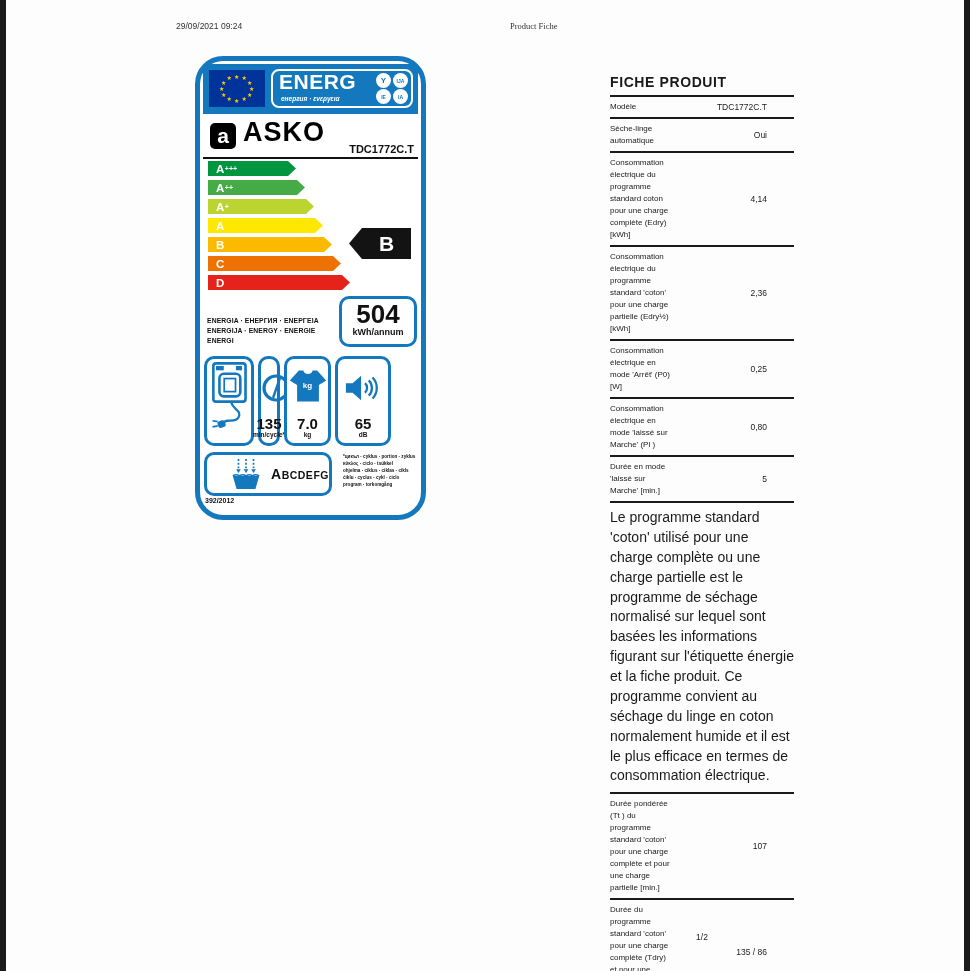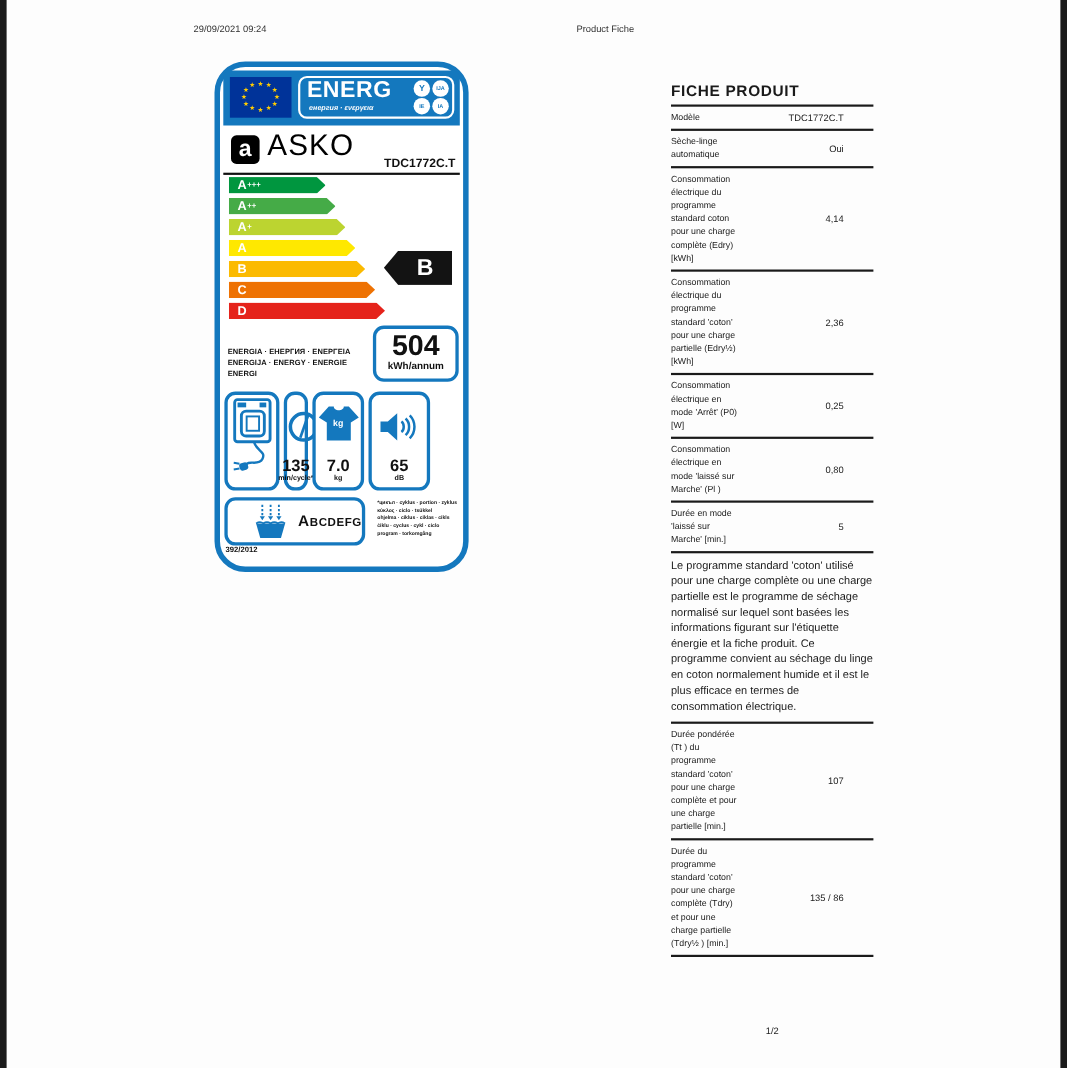--- a/index.html
+++ b/index.html
@@ -18,21 +18,21 @@
   .energ-box{position:absolute;left:68px;top:5px;width:142px;height:39px;border:2px solid #fff;border-radius:8px;box-sizing:border-box;}
   .energ-word{position:absolute;left:6px;top:-1px;font-size:21px;font-weight:800;color:#fff;letter-spacing:.5px;}
   .energ-sub{position:absolute;left:8px;top:24px;font-size:6.5px;font-style:italic;font-weight:700;color:#fff;white-space:nowrap;}
   .energ-circles{position:absolute;right:2px;top:2px;display:grid;grid-template-columns:16px 16px;grid-gap:1px;}
   .ec{width:15px;height:15px;border-radius:50%;background:#fff;color:#1478be;font-weight:800;font-size:5px;
     display:flex;align-items:center;justify-content:center;}
   .ec:first-child{font-size:8px;}
   .brand-row{position:absolute;left:0;right:0;top:50px;height:43px;}
   .asko-mark{position:absolute;left:7px;top:9px;width:26px;height:26px;background:#000;border-radius:5px;
     color:#fff;font-size:21px;font-weight:800;display:flex;align-items:center;justify-content:center;}
-  .asko-word{position:absolute;left:40px;top:3px;font-size:27px;font-weight:400;letter-spacing:1px;color:#000;}
+  .asko-word{position:absolute;left:40px;top:3px;font-size:27px;font-weight:700;letter-spacing:1px;color:#000;}
   .model{position:absolute;right:4px;bottom:2px;font-size:11px;font-weight:800;color:#111;}
   .brand-hr{position:absolute;left:0;right:0;top:93px;height:2px;background:#111;}
   .class-scale{position:absolute;left:5px;top:97px;}
   .class-arrow{height:15px;margin-bottom:4px;display:flex;align-items:center;padding-left:8px;box-sizing:border-box;
     color:#fff;font-weight:800;font-size:11.5px;
     clip-path:polygon(0 0,calc(100% - 8px) 0,100% 50%,calc(100% - 8px) 100%,0 100%);}
   .class-arrow sup{font-size:7px;line-height:0;margin-left:.5px;}
   .rating-marker{position:absolute;left:146px;top:164px;width:62px;height:31px;background:#131313;color:#fff;
     display:flex;align-items:center;justify-content:center;padding-left:13px;box-sizing:border-box;
     font-size:21px;font-weight:800;clip-path:polygon(0 50%,13px 0,100% 0,100% 100%,13px 100%);}
@@ -55,31 +55,31 @@
   .cfirst{font-size:14px;} .crest{font-size:10.5px;}
   .footnote{position:absolute;left:140px;top:389px;width:74px;font-size:4.6px;font-weight:700;line-height:1.55;color:#111;}
   .reg{position:absolute;left:2px;top:433px;font-size:7px;font-weight:800;}
 
   
   .fiche{position:absolute;left:610px;top:74px;width:184px;color:#1a1a1a;}
   .fiche-title{font-size:14px;font-weight:800;letter-spacing:.6px;padding-bottom:5px;border-bottom:2px solid #1a1a1a;}
   .fiche-row{display:flex;border-bottom:2px solid #1a1a1a;padding:4px 0;align-items:center;}
   .fl{width:60px;font-size:8px;line-height:1.5;}
   .fv{flex:1;display:flex;align-items:center;justify-content:flex-end;padding-right:27px;font-size:8.5px;}
-  .fiche-para{font-size:10px;line-height:1.42;padding:5px 0 6px 0;border-bottom:2px solid #1a1a1a;}
+  .fiche-para{font-size:14px;line-height:1.42;padding:5px 0 6px 0;border-bottom:2px solid #1a1a1a;}
   .page-num{position:absolute;left:610px;top:932px;width:184px;text-align:center;font-size:8.5px;color:#222;}
 </style>
 </head>
 <body>
 
 <div class="edge left"></div>
 <div class="edge right"></div>
 
 <div class="hdr" style="left:176px;">29/09/2021 09:24</div>
-<div class="hdr" style="left:524px;">Product Fiche</div>
+<div class="hdr" style="left:510px;font-family:Liberation Serif, serif;">Product Fiche</div>
 
 <div class="label-outer">
   <div class="label-inner">
 
     <div class="band">
       <div class="eu-flag" id="eu-flag">
           <span class="star" style="left: 40px; top: 15.5px;">★</span>
           <span class="star" style="left: 37.9904px; top: 21.5px;">★</span>
           <span class="star" style="left: 32.5px; top: 25.8923px;">★</span>
           <span class="star" style="left: 25px; top: 27.5px;">★</span>

